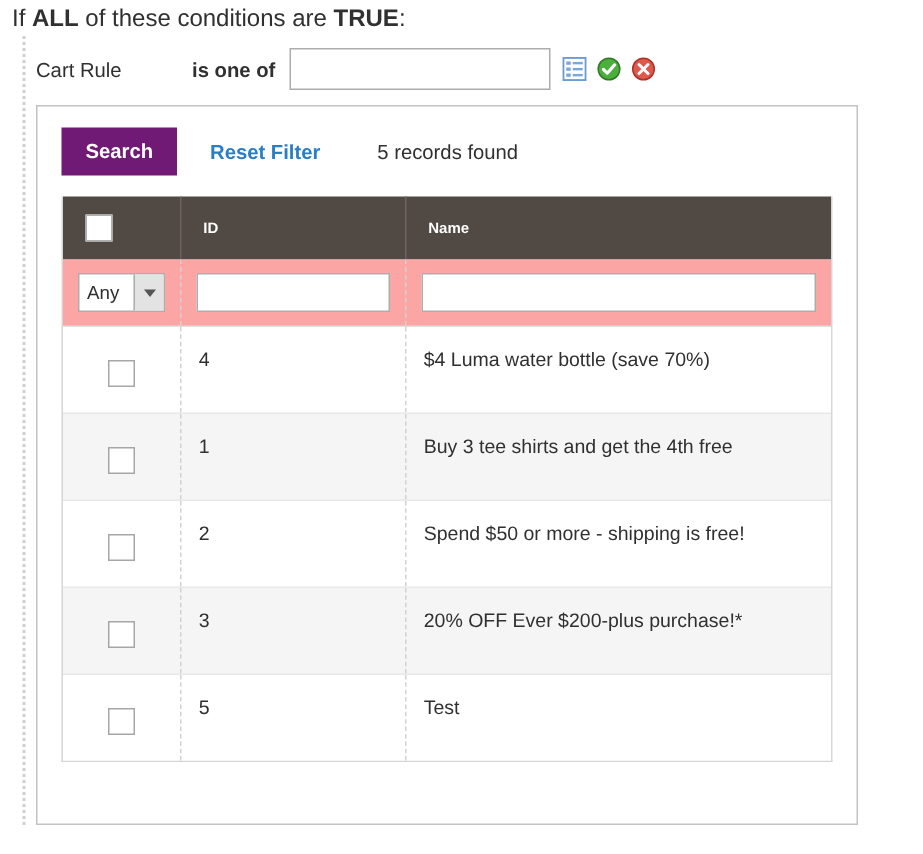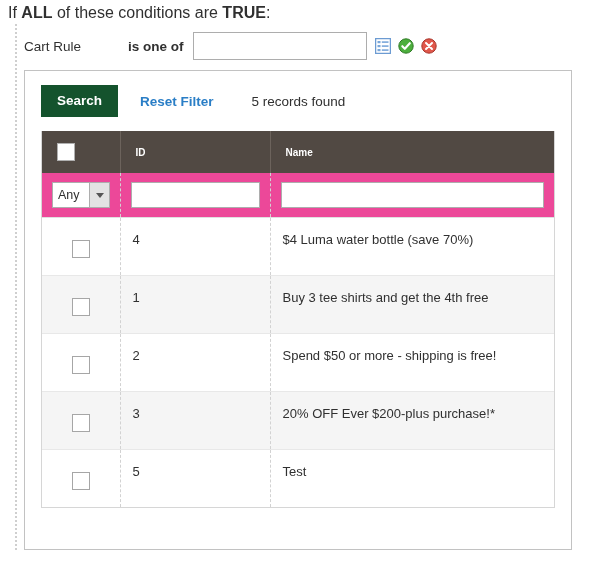--- a/index.html
+++ b/index.html
@@ -98,21 +98,21 @@
   }
 
   .toolbar {
     display: flex;
     align-items: center;
     padding: 14px 0 0 16px;
     height: 46px;
     box-sizing: border-box;
   }
   .btn-search {
-    background: #14532d;
+    background: #701a75;
     color: #ffffff;
     border: none;
     font-family: "Liberation Sans", sans-serif;
     font-size: 13.5px;
     font-weight: bold;
     padding: 8px 16px;
     cursor: pointer;
     line-height: 16px;
   }
   .link-reset {
@@ -160,21 +160,21 @@
     width: 16px;
     height: 16px;
     background: #ffffff;
     border: 1px solid #b0b0b0;
     display: inline-block;
     vertical-align: middle;
     cursor: pointer;
   }
 
   tr.filter-row td {
-    background: #ec4899;
+    background: #fca5a5;
     padding: 9px 10px;
     border-right: 1px dashed #d2d2d2;
     border-bottom: 1px solid #e0e0e0;
     vertical-align: middle;
   }
   tr.filter-row td:last-child { border-right: none; }
 
   .sel-wrap {
     display: inline-flex;
     align-items: stretch;

